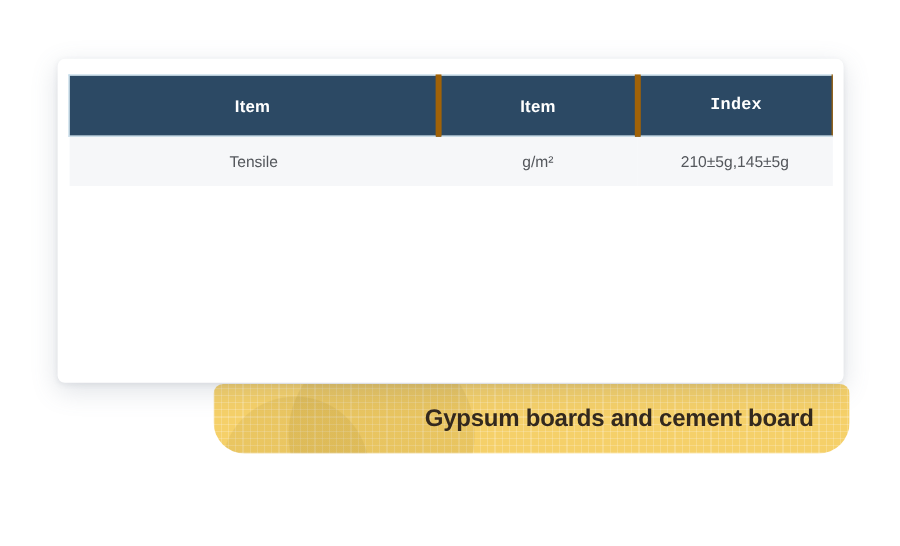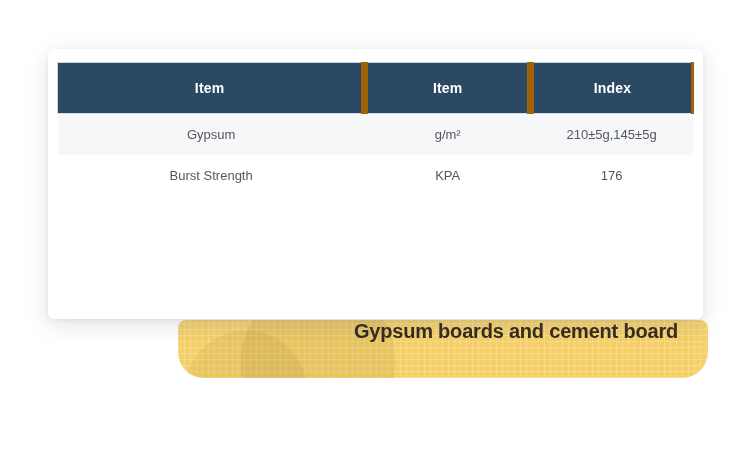--- a/index.html
+++ b/index.html
@@ -19,21 +19,21 @@
     width: 530px; height: 58px;
     border-radius: 8px 8px 26px 26px;
     background-color: #f5d069;
     background-image:
       radial-gradient(circle 78px at 140px 42px, rgba(120,95,20,0.10) 0 77px, rgba(120,95,20,0) 78px),
       radial-gradient(circle 62px at 68px 72px, rgba(120,95,20,0.09) 0 61px, rgba(120,95,20,0) 62px),
       repeating-linear-gradient(0deg, rgba(255,255,255,0.20) 0 1px, transparent 1px 6px),
       repeating-linear-gradient(90deg, rgba(255,255,255,0.20) 0 1px, transparent 1px 6px);
     z-index: 1;
     display: flex;
-    align-items: flex-start;
+    align-items: center;
     justify-content: flex-end;
     padding-right: 30px;
   }
   .banner-label {
     font-size: 20px;
     font-weight: 700;
     letter-spacing: -0.2px;
     color: #33291e;
     white-space: nowrap;
   }
@@ -65,22 +65,22 @@
     font-size: 14px;
     font-weight: 600;
     letter-spacing: 0.2px;
     height: 51px;
     text-align: center;
     vertical-align: middle;
     border-top: 1px solid #bed7e6;
     border-bottom: 1px solid #cfe0ec;
   }
   thead th:first-child { border-left: 1px solid #bed7e6; }
-  thead th:last-child  { border-right: 3px solid #a16207; }
-  thead th:not(:last-child) { border-right: 7px solid #a16207; }
+  thead th:last-child  { border-right: 1px solid #a16207; font-family: Liberation Mono, monospace; }
+  thead th:not(:last-child) { border-right: 5px solid #a16207; }
 
   tbody td {
     height: 41px;
     font-size: 13px;
     color: #54575c;
     text-align: center;
     vertical-align: middle;
     padding: 0 4px;
   }
   tbody tr.alt td { background: #f6f7f9; }
@@ -103,26 +103,21 @@
       </colgroup>
       <thead>
         <tr>
           <th>Item</th>
           <th>Item</th>
           <th>Index</th>
         </tr>
       </thead>
       <tbody>
           <tr class="alt">
-            <td>Gypsum</td>
+            <td>Tensile</td>
             <td>g/m²</td>
             <td>210±5g,145±5g</td>
-          </tr>
-          <tr class="">
-            <td>Burst Strength</td>
-            <td>KPA</td>
-            <td>176</td>
           </tr>
         </tbody>
     </table>
   </div>
 
 </div>
 
 </body></html>

